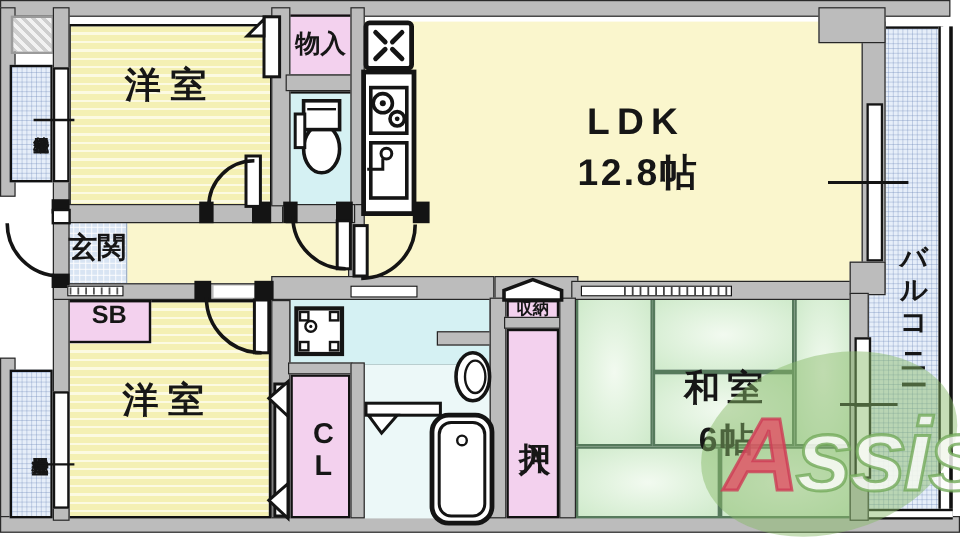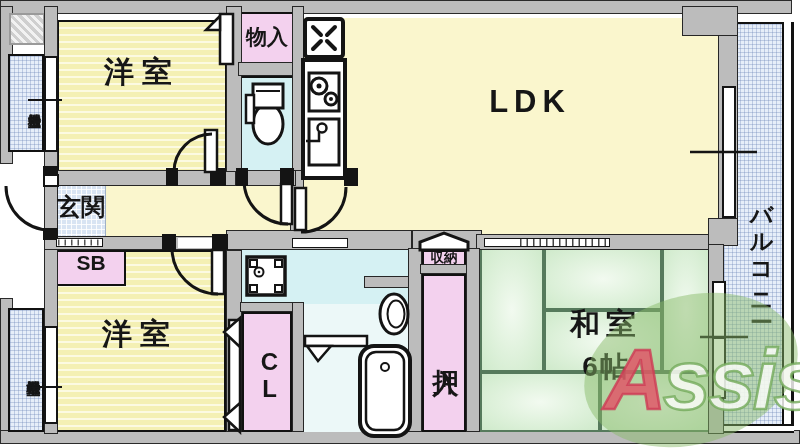--- a/index.html
+++ b/index.html
@@ -193,20 +193,23 @@
 
   <div class="lbl abs" style="left:62px;top:56px;width:160px;height:36px;font-size:30px;letter-spacing:8px;">
     <span>洋室</span>
     </div>
   <div class="lbl abs" style="left:240px;top:26px;width:54px;height:26px;font-size:21px;">
     <span>物入</span>
     </div>
   <div class="lbl abs" style="left:445px;top:86px;width:170px;height:34px;font-size:31px;letter-spacing:6px;">
     <span>LDK</span>
     </div>
+  <div class="lbl abs" style="left:437px;top:128px;width:190px;height:36px;font-size:31px;letter-spacing:2px;">
+    <span>12.8帖</span>
+    </div>
   <div class="lbl abs" style="left:58px;top:252px;width:66px;height:30px;font-size:21px;z-index:30;">
     <span>SB</span>
     </div>
   <div class="lbl abs" style="left:55px;top:194px;width:52px;height:30px;font-size:24px;">
     <span>玄関</span>
     </div>
   <div class="lbl abs" style="left:60px;top:318px;width:160px;height:36px;font-size:30px;letter-spacing:8px;">
     <span>洋室</span>
     </div>
   <div class="lbl abs vtext" style="left:252px;top:340px;width:30px;height:70px;font-size:24px;">

